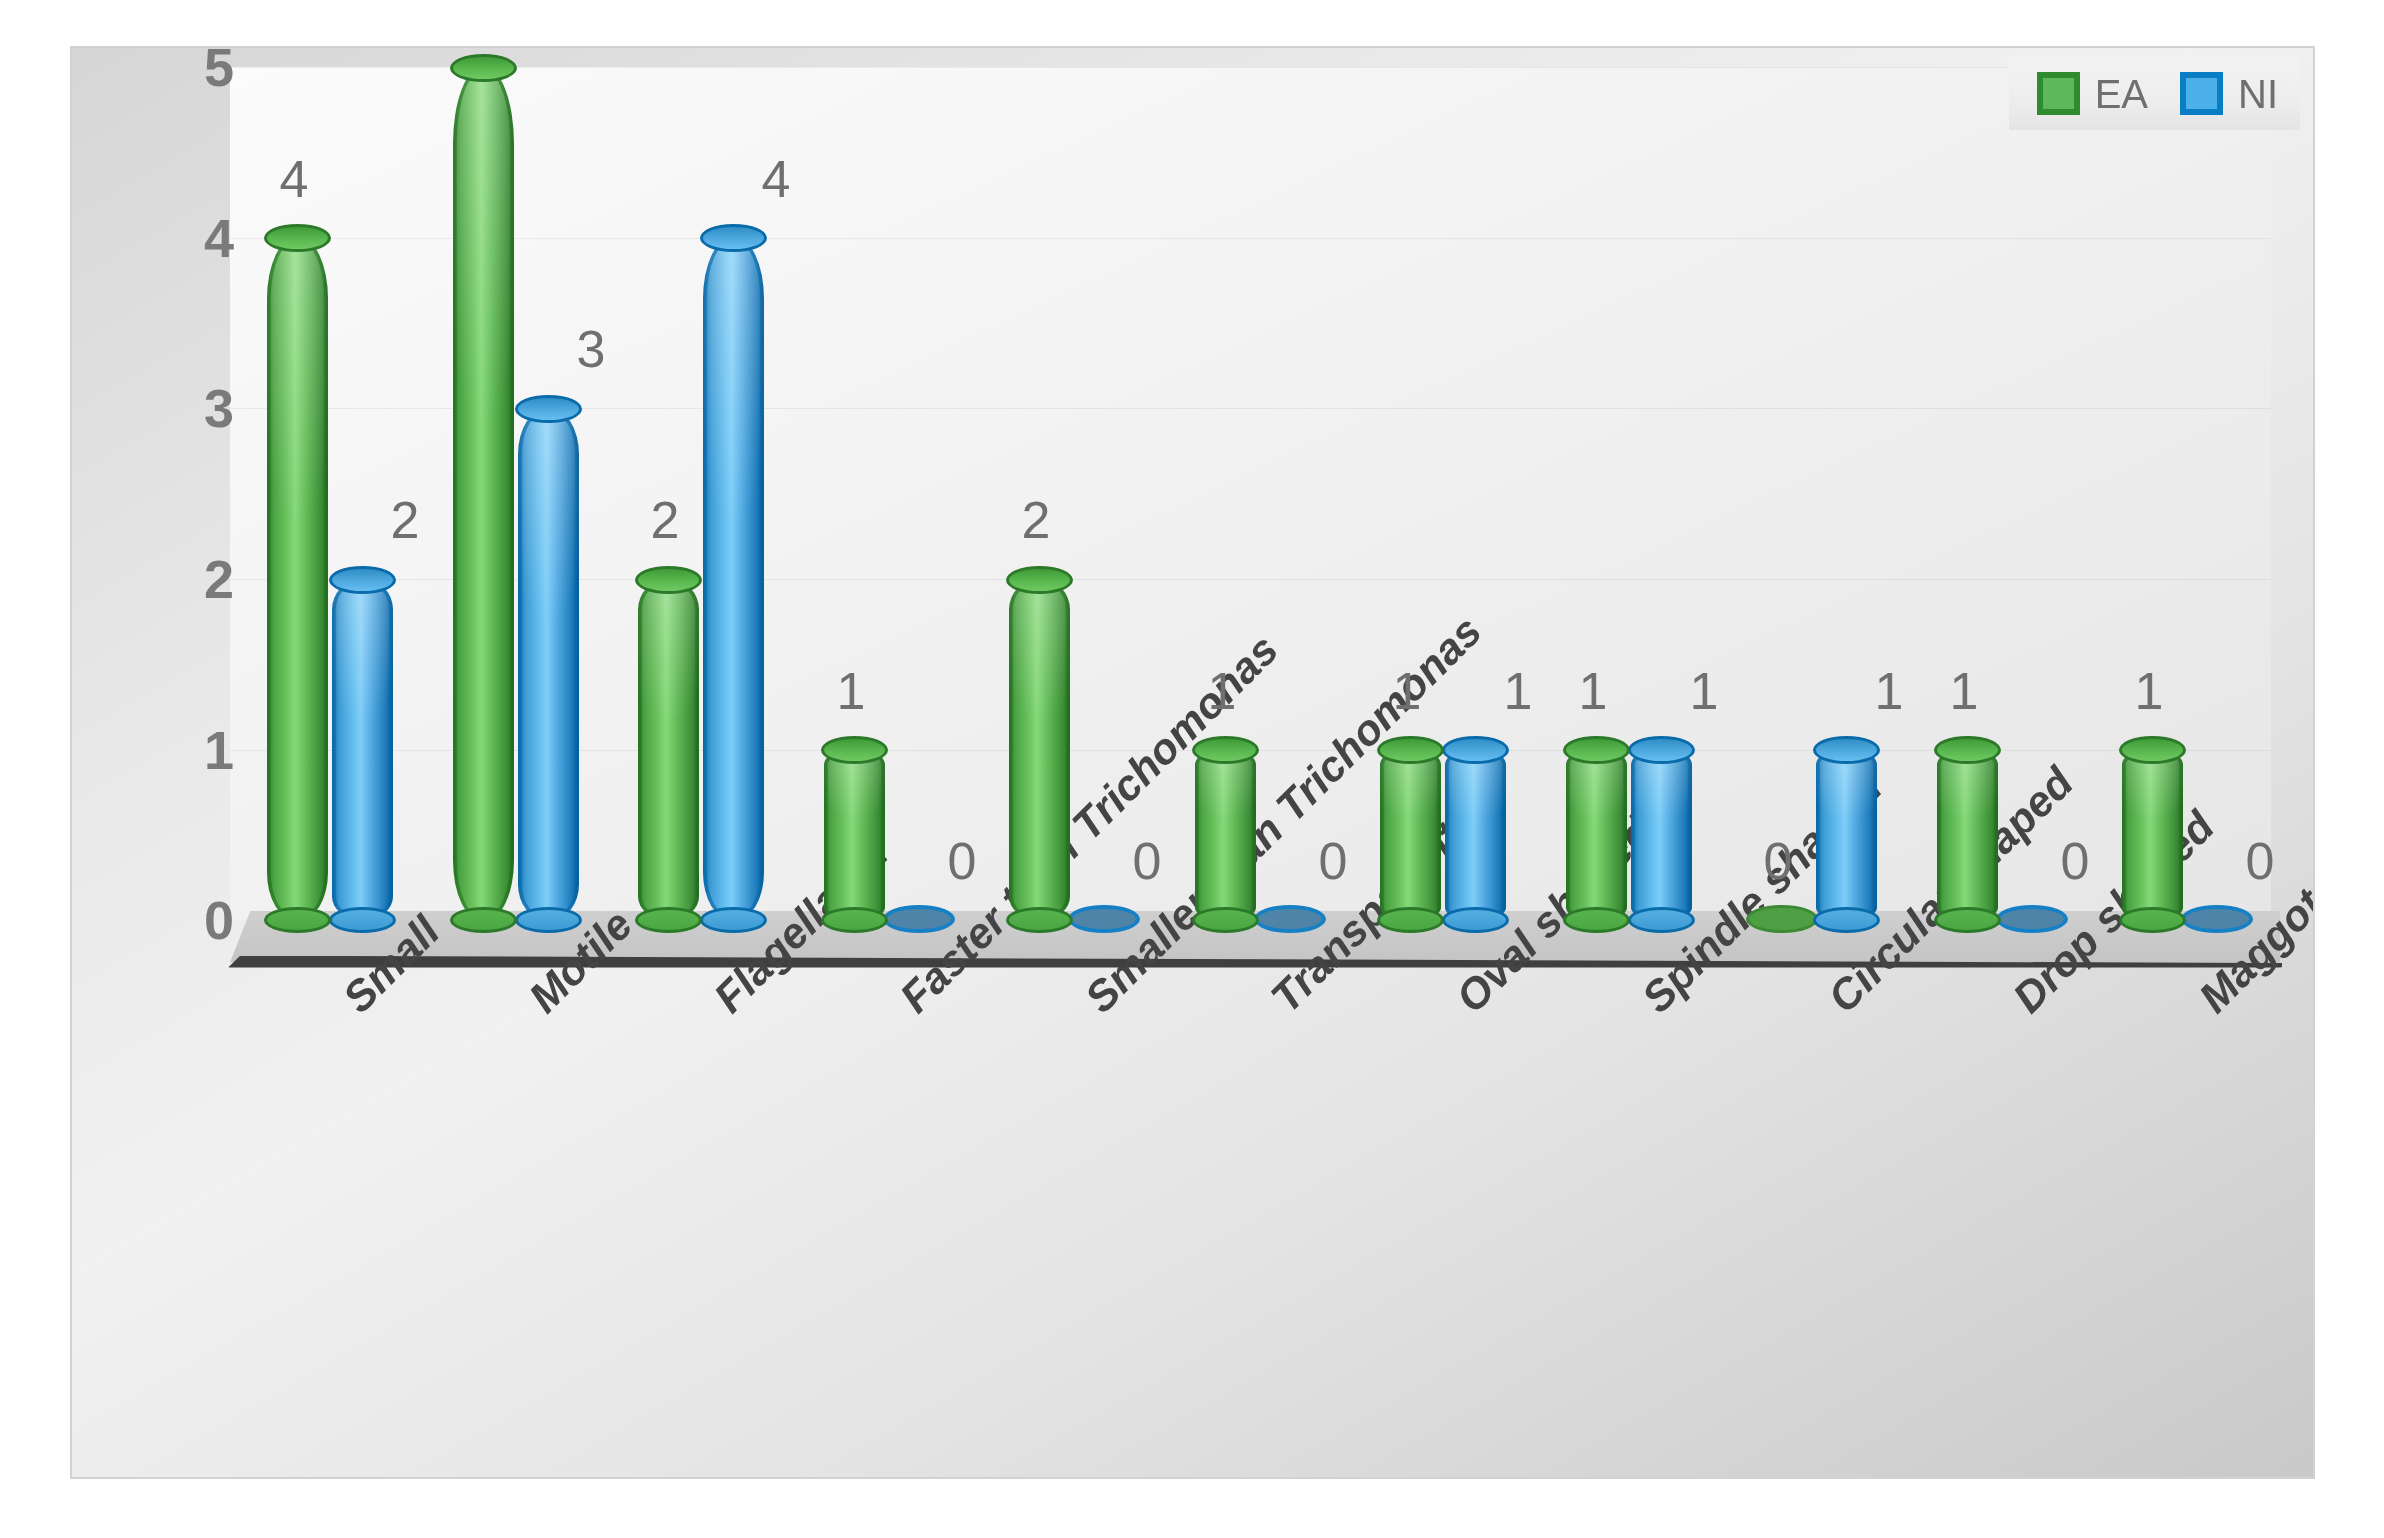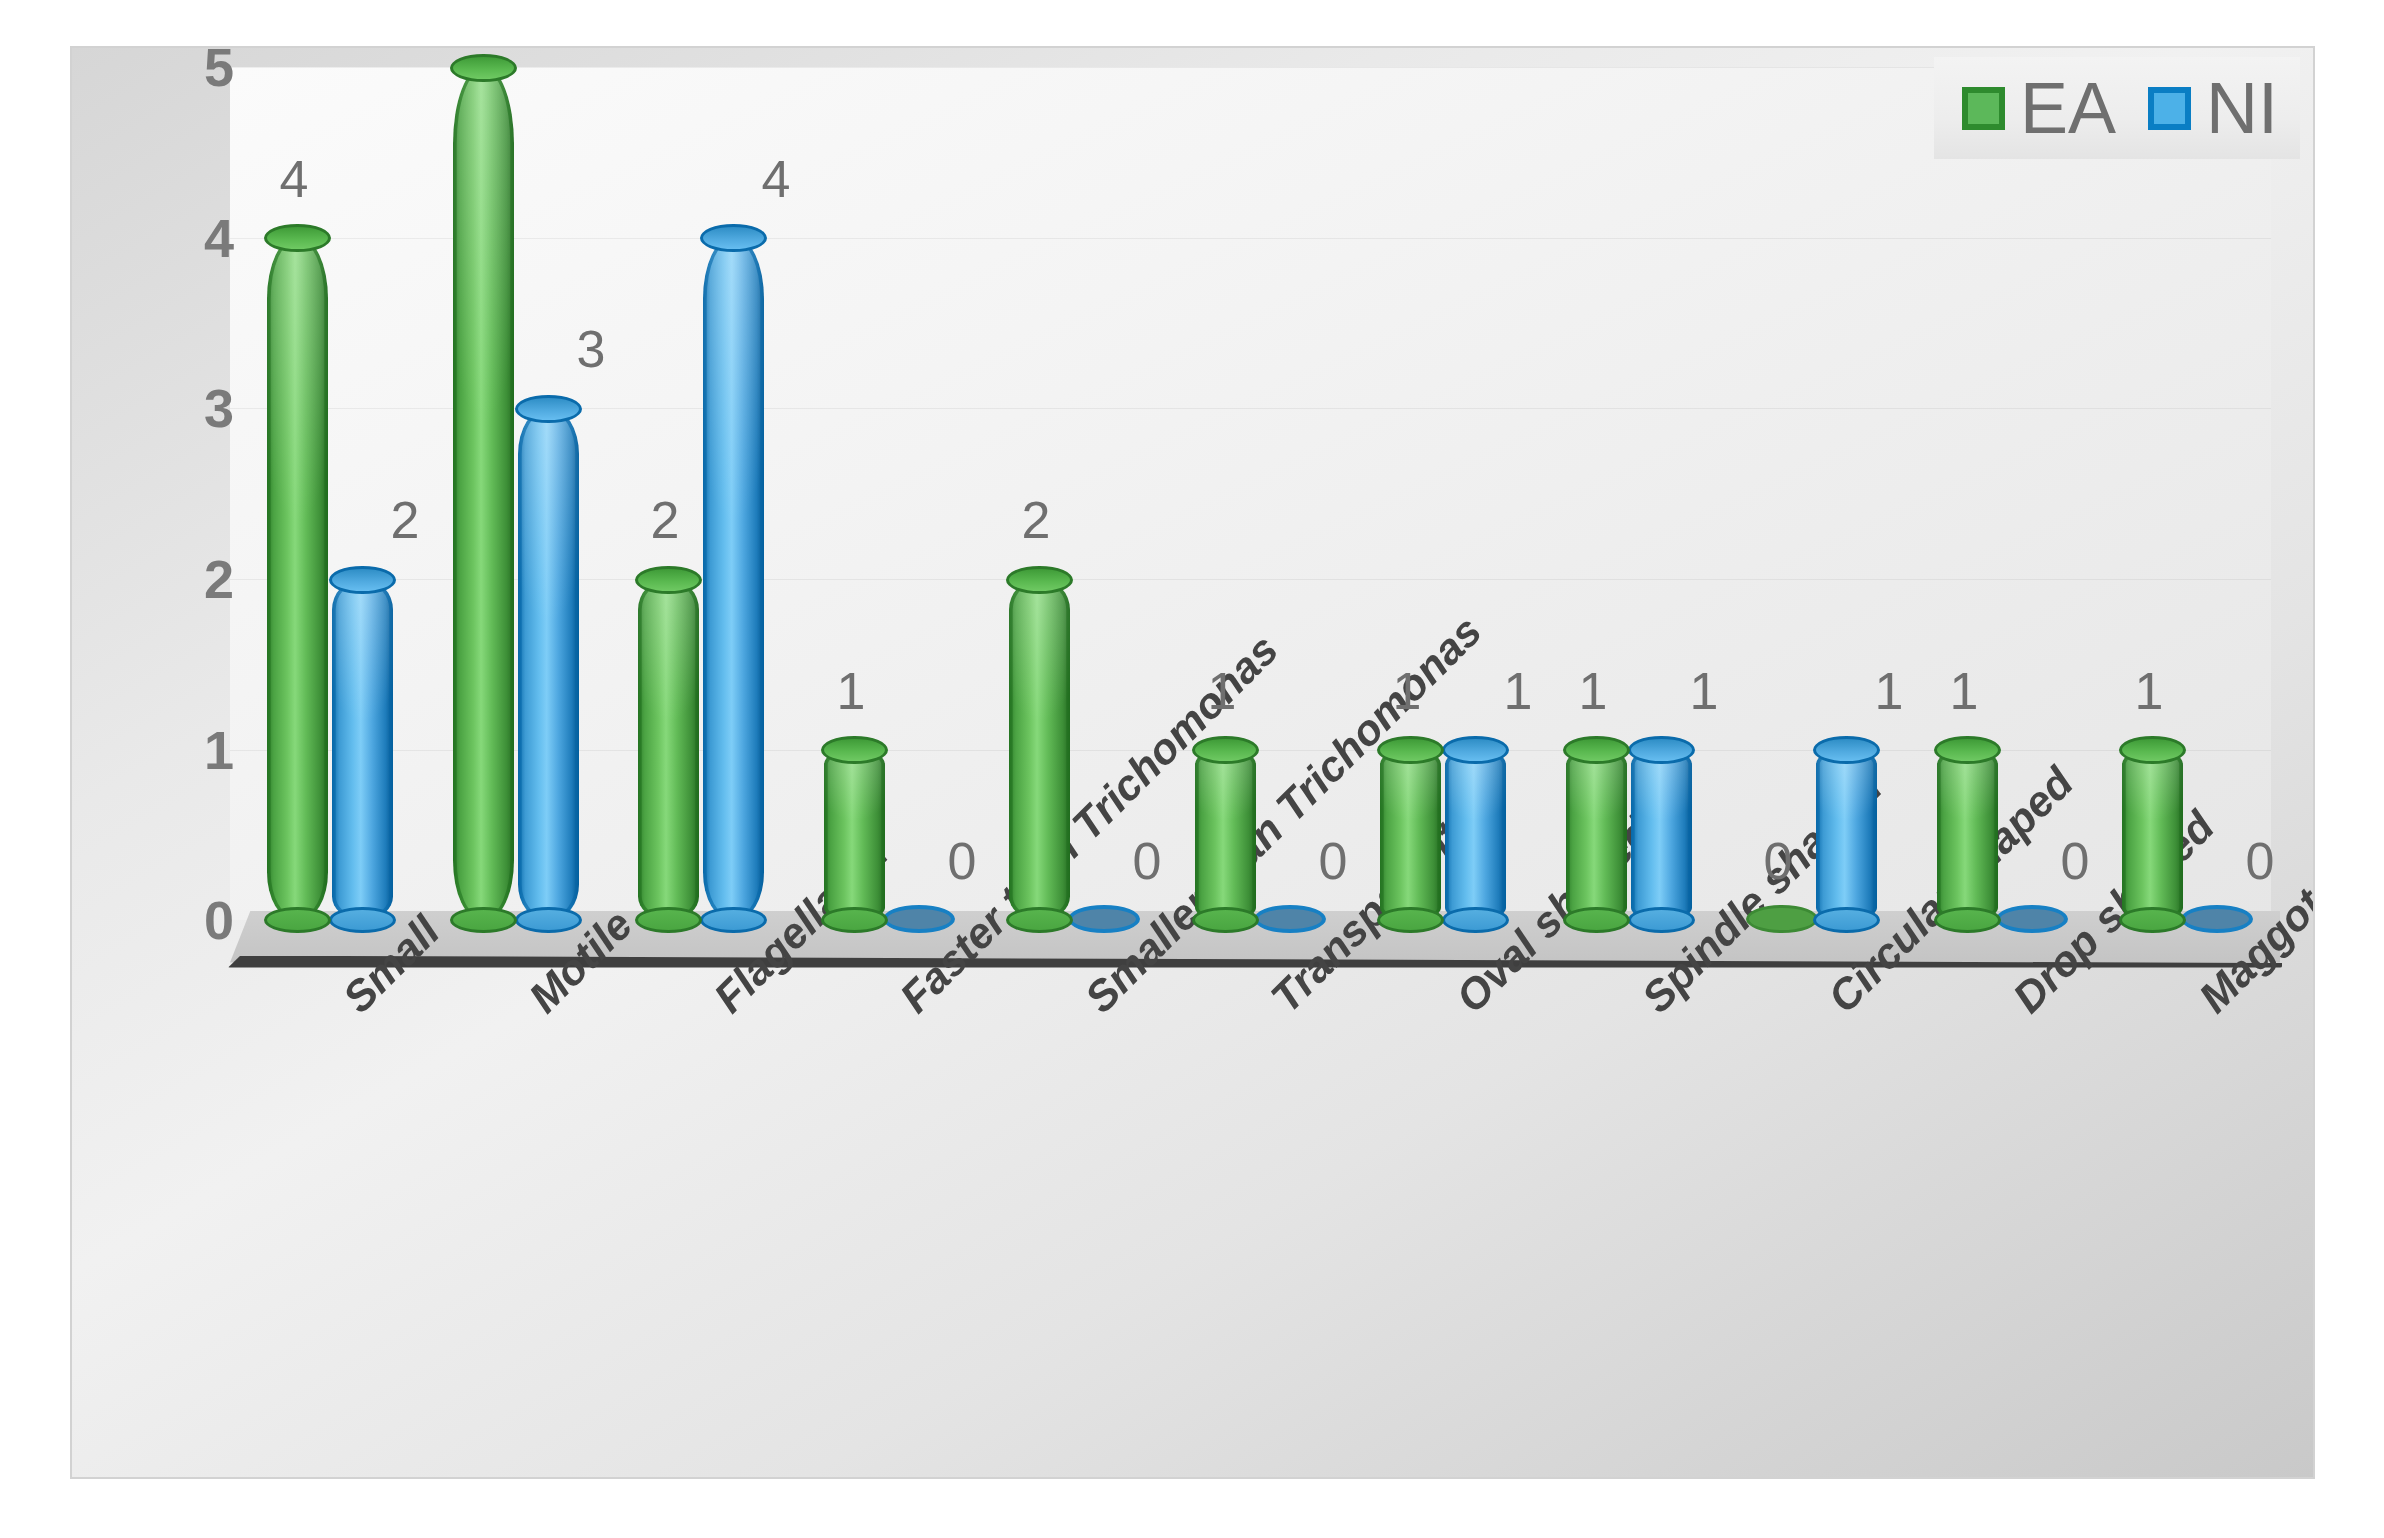--- a/index.html
+++ b/index.html
@@ -135,21 +135,21 @@
   .legend{
     position:absolute; right:13px; top:9.3px;
     display:flex; align-items:center; gap:32px;
     padding:15px 22px 15px 28px;
     background:linear-gradient(180deg,#f3f3f3 0%,#ededed 60%,#e4e4e4 100%);
   }
   .legend-item{display:flex; align-items:center; gap:15px;}
   .swatch{width:43px; height:43px; box-sizing:border-box;}
   .swatch.ea{background:#5cb85a; border:6.5px solid #2e8b2e;}
   .swatch.ni{background:#4cb1e8; border:6.5px solid #0a7ec4;}
-  .legend-text{font-size:72px; color:#6f6f6f; line-height:1;}
+  .legend-text{font-size:40px; color:#6f6f6f; line-height:1;}
 </style>
 </head>
 <body>
 
 <div class="chart-frame">
 
   <div class="plot">
     <div class="plot-bg"></div>
 
     <div id="gridlines">

